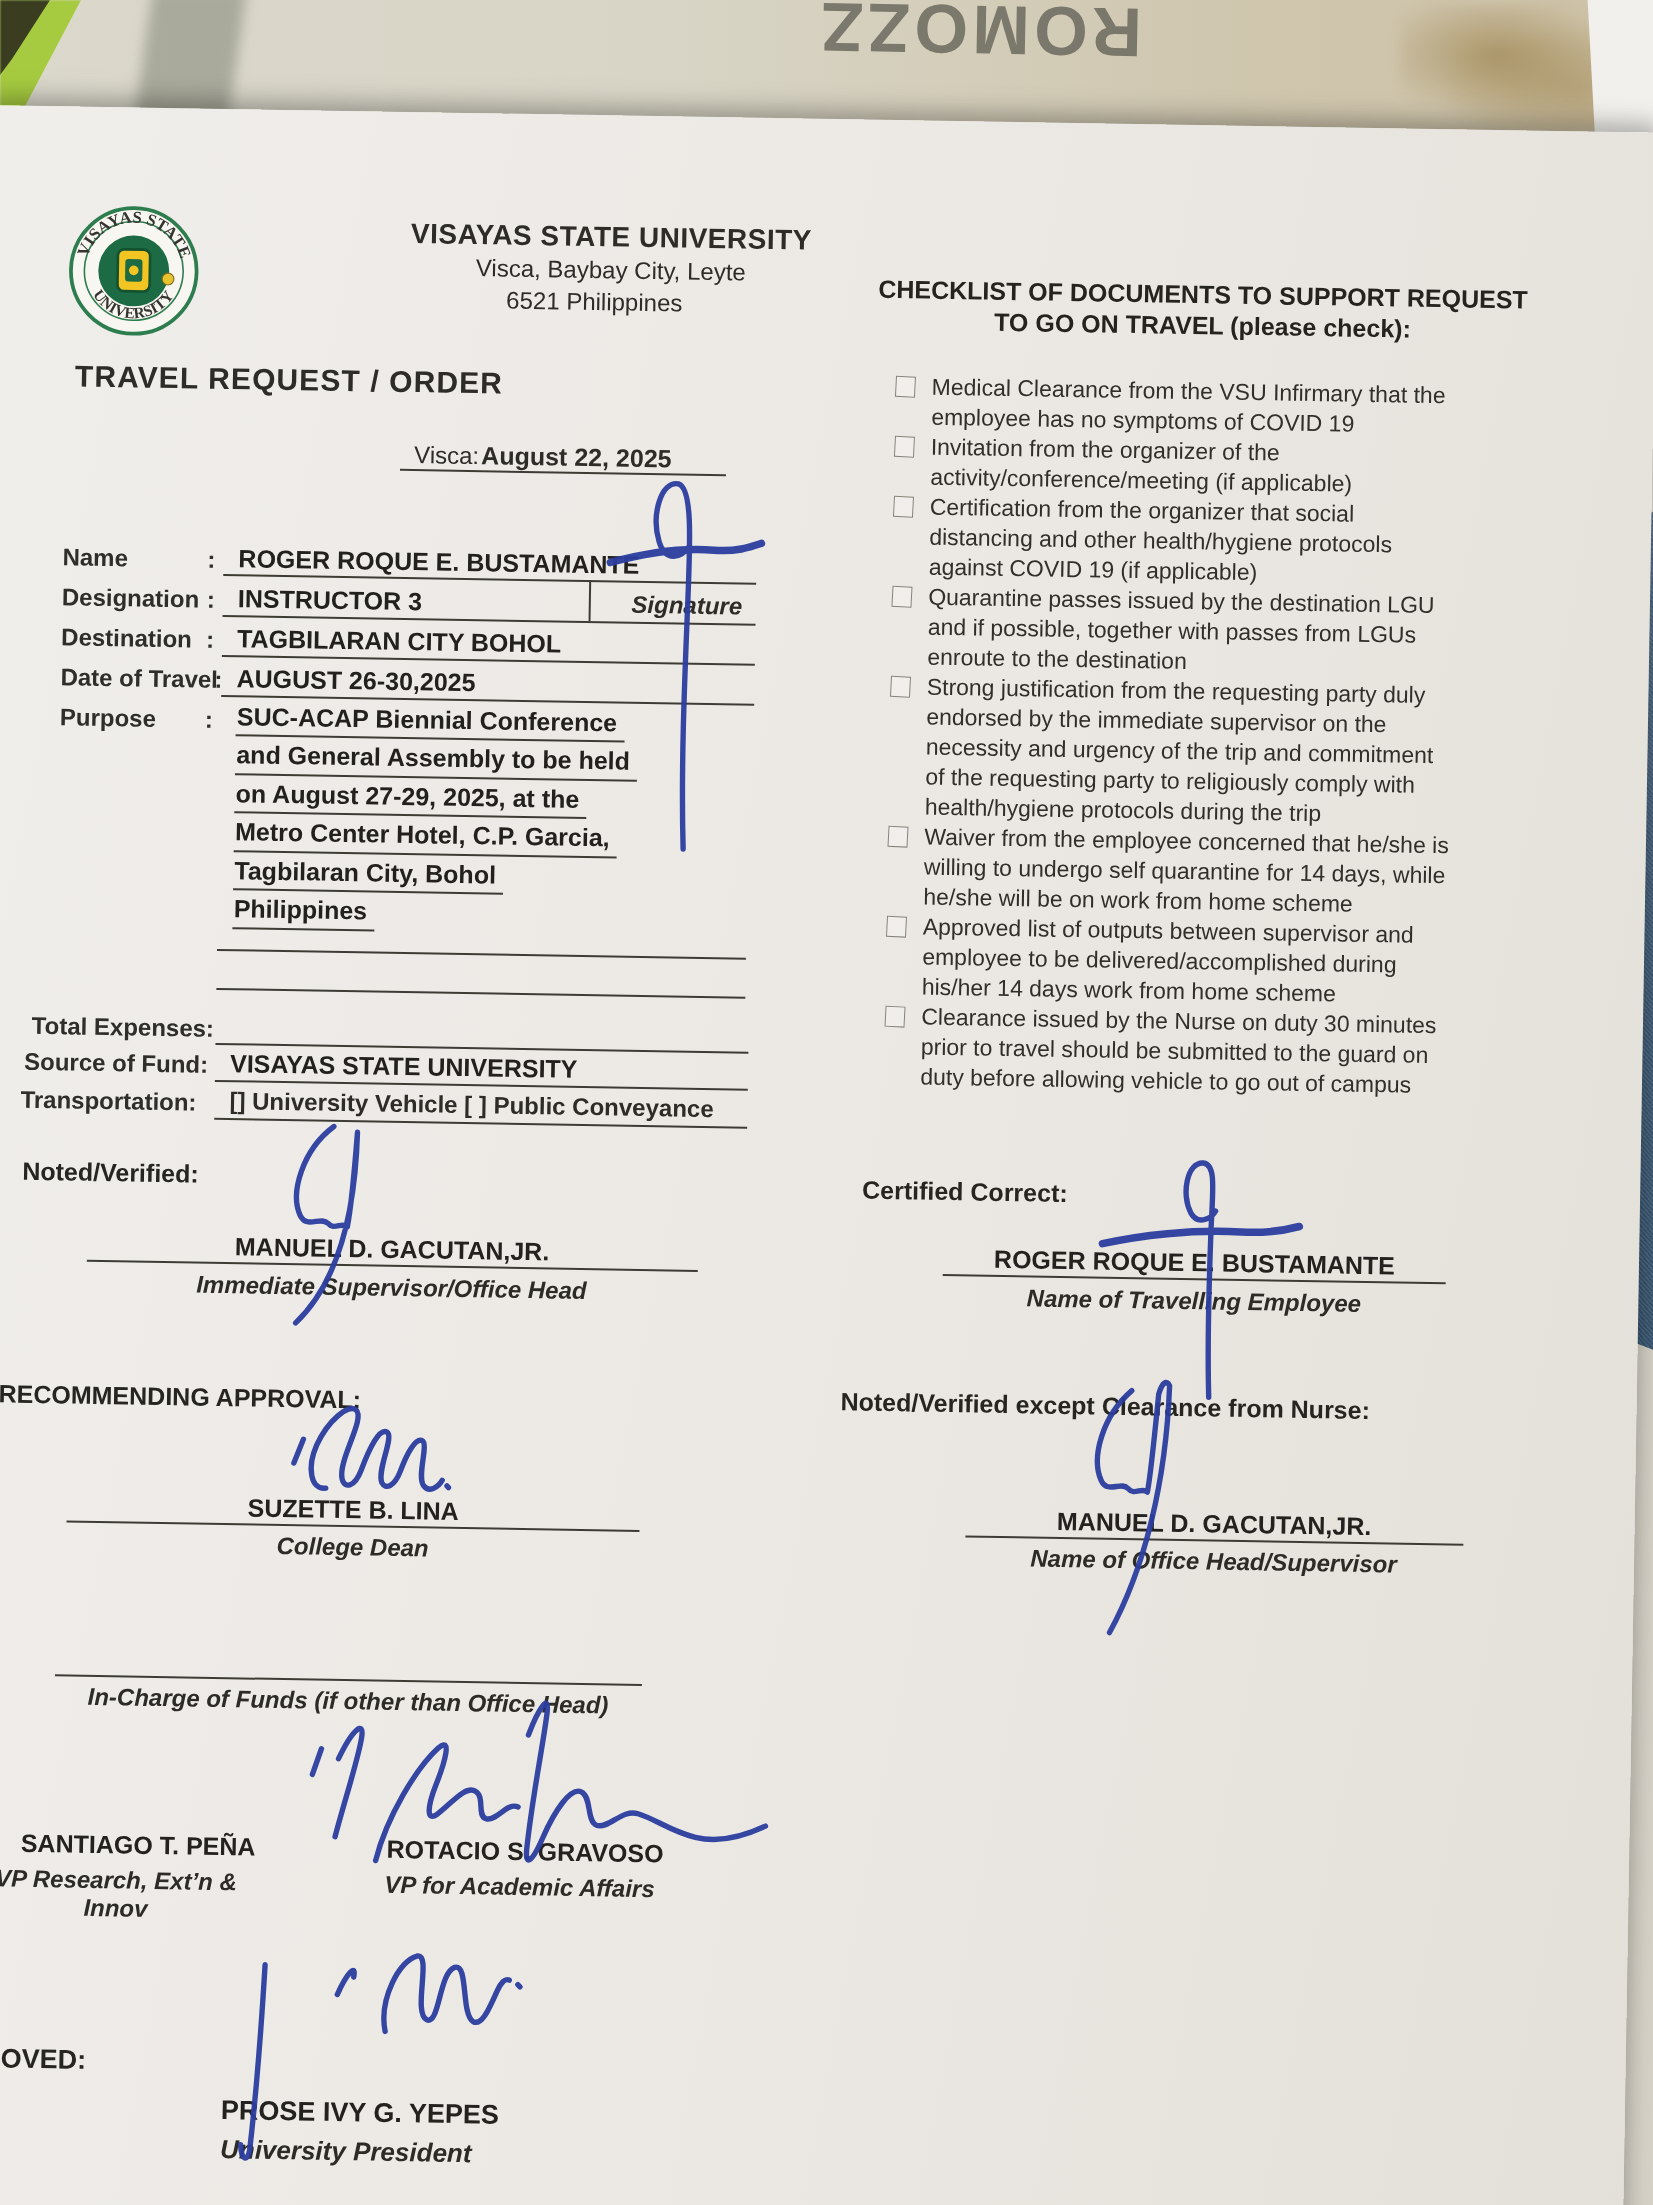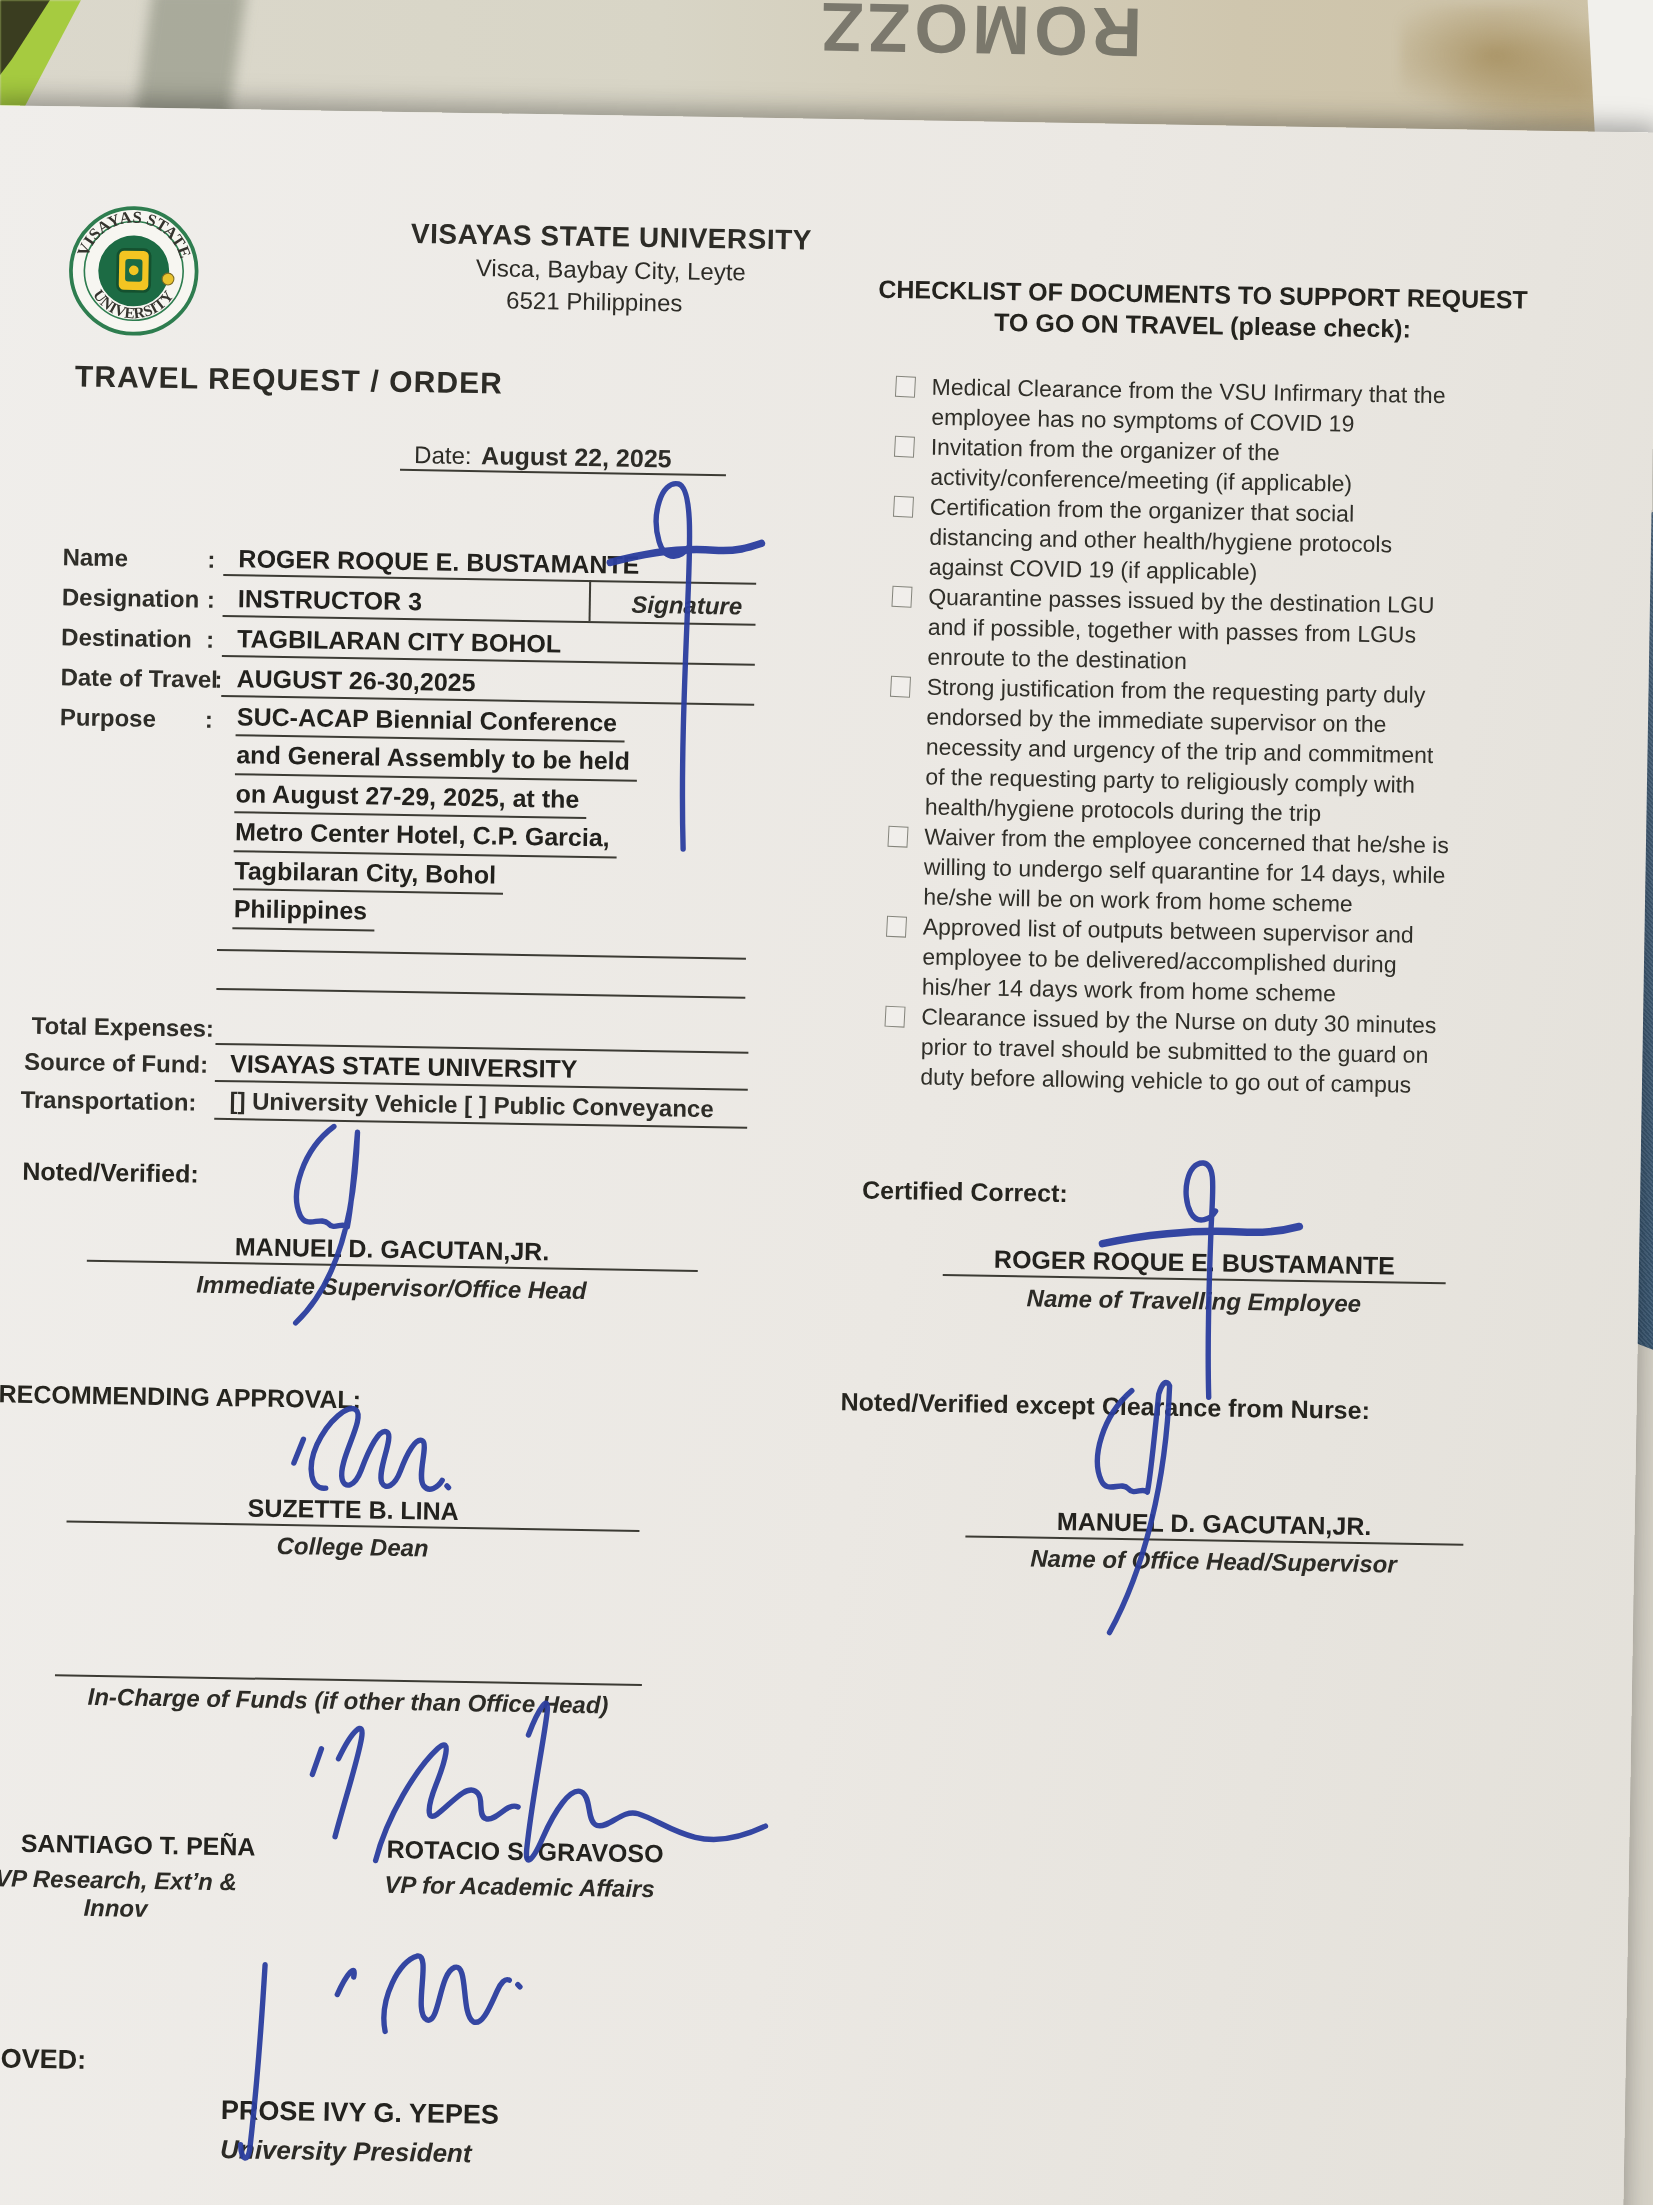--- a/index.html
+++ b/index.html
@@ -97,21 +97,21 @@
       <rect x="106" y="100" width="32" height="42" rx="6" fill="#1c6b44"></rect>
       <circle cx="122" cy="121" r="9" fill="#f3c522"></circle>
       <circle cx="186" cy="136" r="11" fill="#e9c32e" stroke="#7d6b22" stroke-width="2"></circle>
     </svg>
 
     <div class="abs ctr b hdr-univ" style="left:366px;top:106px;width:517px">VISAYAS STATE UNIVERSITY</div>
     <div class="abs ctr hdr-sub" style="left:366px;top:141px;width:517px">Visca, Baybay City, Leyte</div>
     <div class="abs ctr hdr-sub" style="left:366px;top:173px;width:485px">6521   Philippines</div>
     <div class="abs ctr b form-title" style="left:89px;top:253px;width:431px">TRAVEL REQUEST / ORDER</div>
 
-    <div class="abs" style="left:431px;top:329px;font-size:24px">Date:</div>
+    <div class="abs" style="left:431px;top:329px;font-size:24px">Visca:</div>
     <div class="abs b" style="left:498px;top:328px;font-size:25px">August 22, 2025</div>
     <div class="uline" style="left:417px;top:357px;width:326px"></div>
 
     <div class="abs lab" style="left:81px;top:437px">Name</div>
     <div class="abs lab" style="left:226px;top:437px">:</div>
     <div class="abs val" style="left:257px;top:435px">ROGER ROQUE E. BUSTAMANTE</div>
     <div class="uline" style="left:242px;top:465px;width:533px"></div>
 
     <div class="abs lab" style="left:81px;top:477px">Designation</div>
     <div class="abs lab" style="left:226px;top:477px">:</div>

